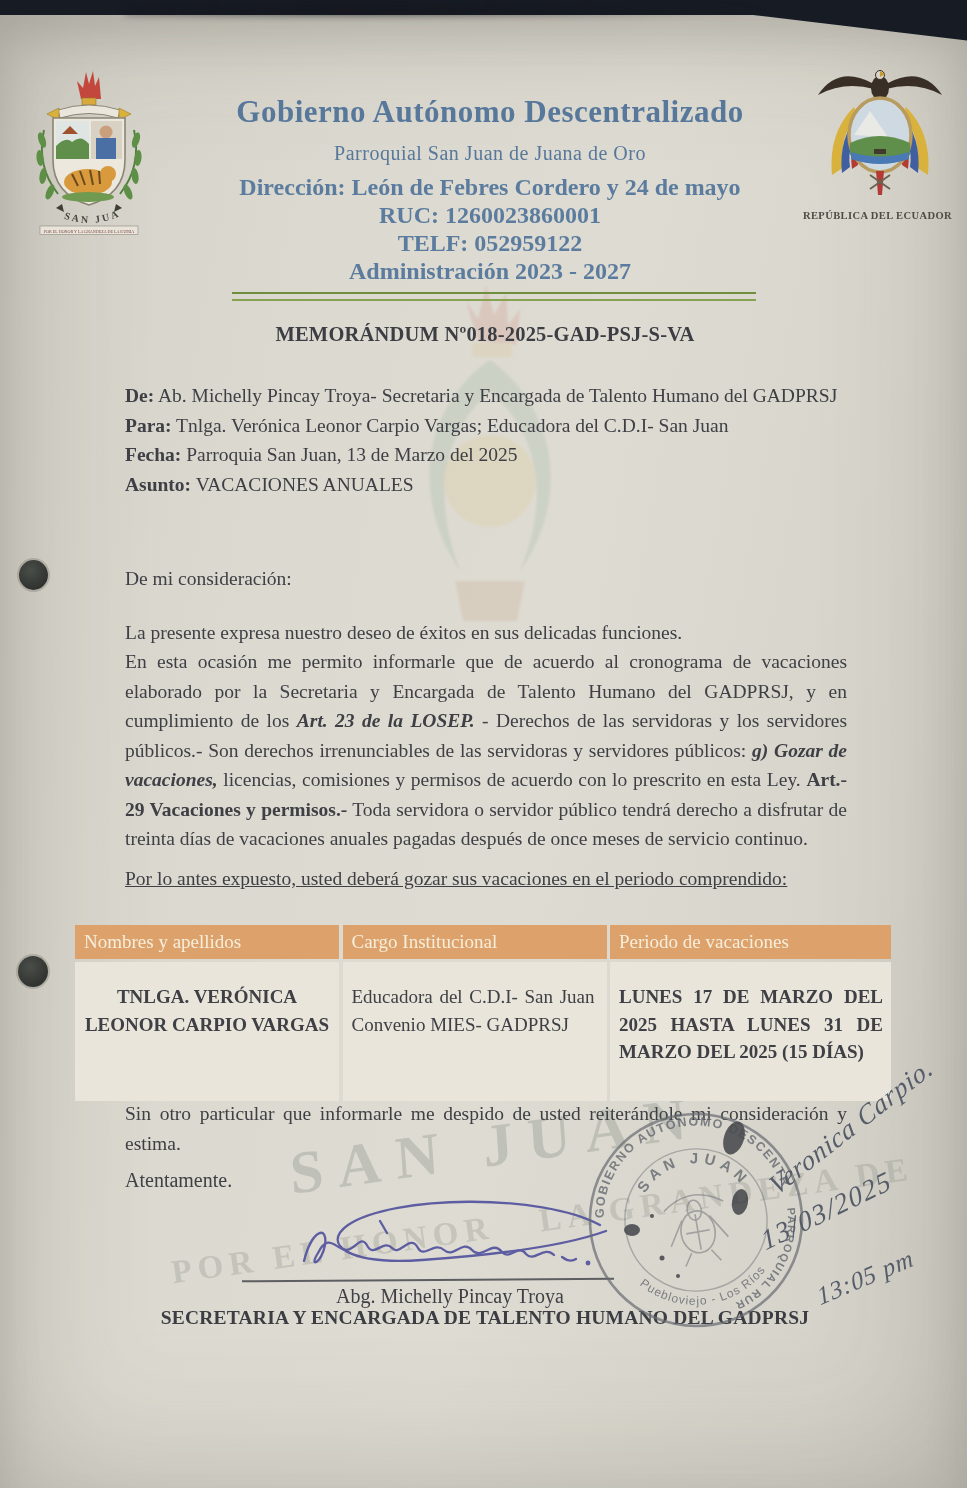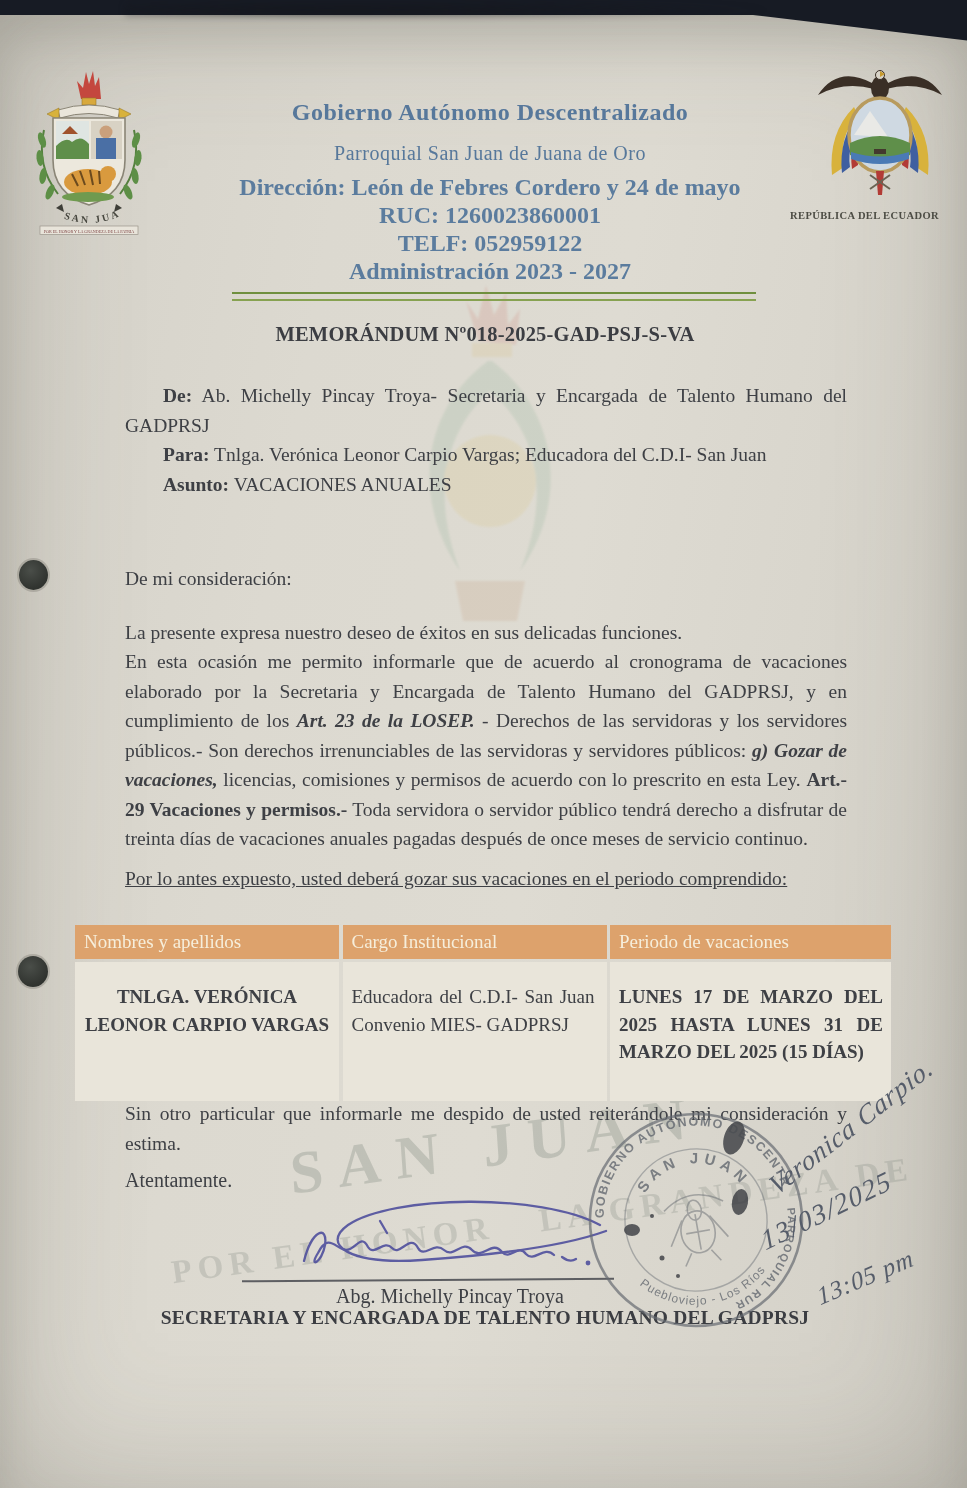--- a/index.html
+++ b/index.html
@@ -18,36 +18,36 @@
     background:radial-gradient(ellipse at 35% 60%,rgba(20,22,28,.75),rgba(20,22,28,0) 70%);
     filter:blur(3px);}
   .hole{position:absolute;border-radius:50%;
     background:radial-gradient(circle at 40% 35%,#4a4e49,#30332f 70%);
     box-shadow:0 0 0 2px rgba(120,118,108,.35);}
   .hole.h1{left:19px;top:547px;width:29px;height:30px;}
   .hole.h2{left:18px;top:943px;width:30px;height:31px;}
 
   
   .hgroup{position:absolute;left:160px;top:78px;width:660px;text-align:center;color:#57789b;}
-  .h-line1{font-size:24px;font-weight:bold;letter-spacing:.5px;line-height:42px;}
+  .h-line1{font-size:31px;font-weight:bold;letter-spacing:.5px;line-height:42px;}
   .h-line2{font-size:20px;font-weight:normal;letter-spacing:.5px;line-height:40px;}
   .h-small{font-size:24px;font-weight:bold;line-height:28px;color:#5b7c9e;}
   .hdivider{position:absolute;left:232px;top:279px;width:524px;height:5px;
     border-top:2px solid #6f8f3e;border-bottom:2px solid #87a251;}
   .crest{position:absolute;}
-  .ec-caption{position:absolute;left:790px;top:197px;width:175px;text-align:left;
+  .ec-caption{position:absolute;left:790px;top:197px;width:175px;text-align:center;
     font-size:10.5px;font-weight:bold;color:#4c4c44;letter-spacing:.4px;}
 
   
   .doc-title{position:absolute;left:120px;top:310px;width:730px;text-align:center;
     font-size:20.5px;font-weight:bold;color:#3c3e43;letter-spacing:.2px;}
   .block{position:absolute;left:125px;width:722px;color:#3e4045;font-size:19.5px;
     line-height:29.5px;text-align:justify;}
   .block p{margin:0;}
-  .lbl{font-weight:bold;margin-left:38px;}
+  .lbl{font-weight:bold;}
   .meta{top:368px;}
   .greeting{top:551px;text-align:left;}
   .p1{top:605px;text-align:left;}
   .p2{top:634px;}
   .p3{top:851px;text-decoration:underline;}
   .closing{top:1086px;}
   .bi{font-weight:bold;font-style:italic;}
   .it{}
   .bo{font-weight:bold;}
 
@@ -178,20 +178,21 @@
       <div class="h-small">TELF: 052959122</div>
       <div class="h-small">Administración 2023 - 2027</div>
     </div>
     <div class="hdivider"></div>
 
     <div class="doc-title">MEMORÁNDUM Nº018-2025-GAD-PSJ-S-VA</div>
 
     <div class="block meta">
       <p><span class="lbl">De:</span><span> Ab. Michelly Pincay Troya- Secretaria y Encargada de Talento Humano del GADPRSJ</span></p>
       <p><span class="lbl">Para:</span><span> Tnlga. Verónica Leonor Carpio Vargas; Educadora del C.D.I- San Juan</span></p>
+      <p><span class="lbl">Fecha:</span><span> Parroquia San Juan, 13 de Marzo del 2025</span></p>
       <p><span class="lbl">Asunto:</span><span> VACACIONES ANUALES</span></p>
     </div>
 
     <div class="block greeting">De mi consideración:</div>
     <div class="block p1">La presente expresa nuestro deseo de éxitos en sus delicadas funciones.</div>
     <div class="block p2"><span>En esta ocasión me permito informarle que de acuerdo al cronograma de vacaciones elaborado por la Secretaria y Encargada de Talento Humano del GADPRSJ, y  en cumplimiento de los </span><span class="bi">Art. 23 de la LOSEP.</span><span class="it"> - Derechos de las servidoras y los servidores públicos.- Son derechos irrenunciables de las servidoras y servidores públicos: </span><span class="bi">g) Gozar de vacaciones,</span><span class="it"> licencias, comisiones y permisos de acuerdo con lo prescrito en esta Ley. </span><span class="bo">Art.- 29 Vacaciones y permisos.-</span><span class="it"> Toda servidora o servidor público tendrá derecho a disfrutar de treinta días de vacaciones anuales pagadas después de once meses de servicio continuo.</span></div>
     <div class="block p3">Por lo antes expuesto, usted deberá gozar sus vacaciones en el periodo comprendido:</div>
 
     <div class="vtable">
       <div class="th">Nombres y apellidos</div>

